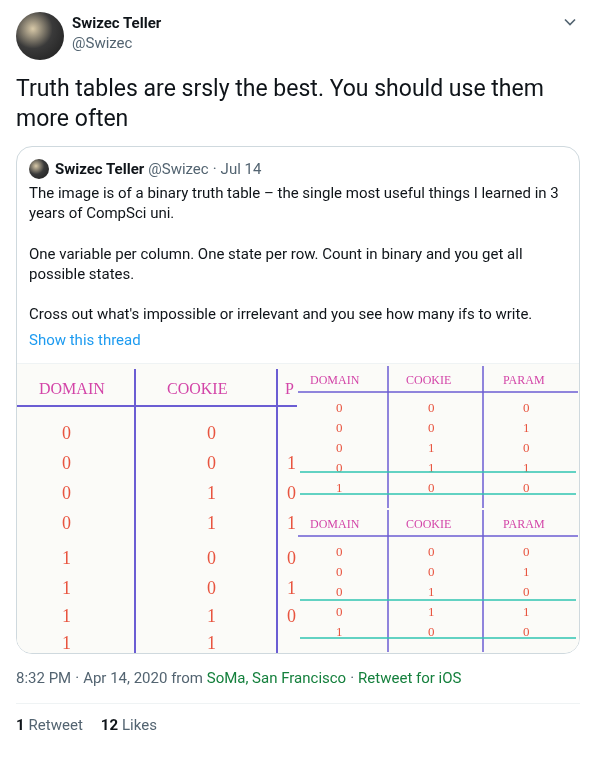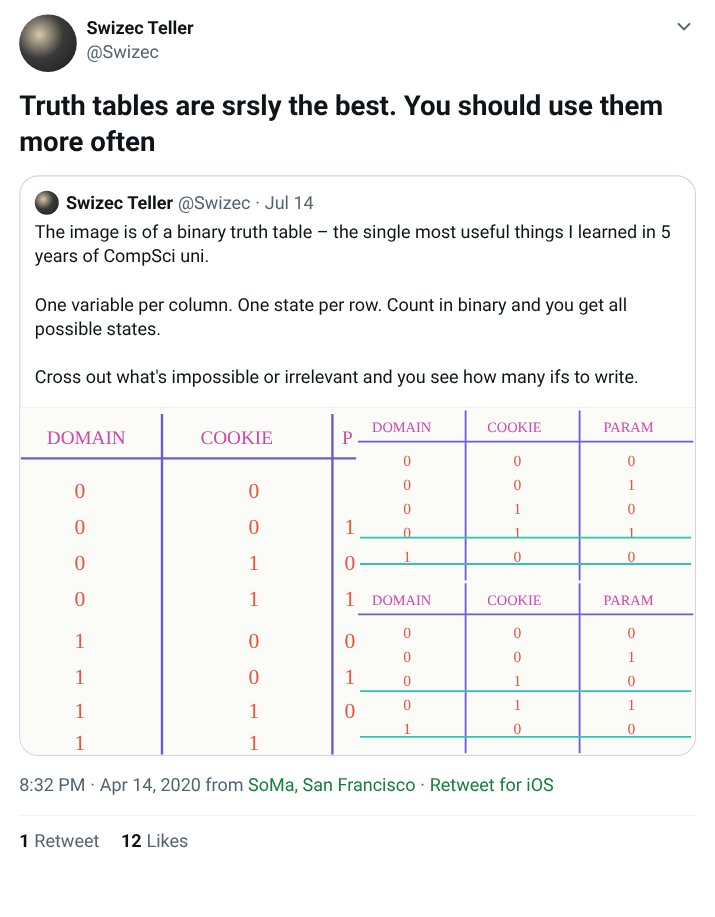--- a/index.html
+++ b/index.html
@@ -14,21 +14,21 @@
   .avatar {
     width: 48px; height: 48px; border-radius: 50%;
     background: radial-gradient(circle at 35% 35%, #d8c9a8 0%, #3a3a3a 45%, #1a1a1a 100%);
     flex-shrink: 0;
   }
   .name-col { flex: 1; line-height: 1.3; padding-top: 2px;}
   .display-name { font-weight: 700; font-size: 15px; }
   .handle { color: #536471; font-size: 15px; }
   .chevron { color: #536471; width: 20px; height: 20px; }
   .tweet-text {
-    font-size: 23px; line-height: 1.3; margin-bottom: 12px; font-weight: 700;
+    font-size: 23px; line-height: 1.3; margin-bottom: 12px; font-weight: 400;
   }
   .quote-card {
     border: 1px solid #cfd9de; border-radius: 16px; overflow: hidden;
   }
   .quote-body { padding: 12px 12px 6px 12px; }
   .quote-header { display: flex; align-items: center; gap: 4px; font-size: 15px; margin-bottom: 4px;}
   .mini-avatar {
     width: 20px; height: 20px; border-radius: 50%;
     background: radial-gradient(circle at 35% 35%, #d8c9a8 0%, #3a3a3a 45%, #1a1a1a 100%);
     margin-right: 2px;
@@ -71,25 +71,26 @@
 
 <div class="quote-card">
   <div class="quote-body">
     <div class="quote-header">
       <div class="mini-avatar"></div>
       <span class="quote-name">Swizec Teller</span>
       <span class="quote-handle">@Swizec</span>
       <span class="quote-handle">·</span>
       <span class="quote-date">Jul 14</span>
     </div>
-    <div class="quote-text">The image is of a binary truth table – the single most useful things I learned in 5 years of CompSci uni.
+    <div class="quote-text">The image is of a binary truth table – the single most useful things I learned in 3 years of CompSci uni.
 
 One variable per column. One state per row. Count in binary and you get all possible states.
 
 Cross out what's impossible or irrelevant and you see how many ifs to write.</div>
+    <span class="show-thread">Show this thread</span>
   </div>
   <div class="media-grid">
 
     <div class="media-cell tall">
       <svg width="280" height="290" viewBox="0 0 280 290">
         <rect width="280" height="290" fill="#fbfbf8"></rect>
 
         <line x1="0" y1="42" x2="280" y2="42" stroke="#6b5dd3" stroke-width="2"></line>
         <line x1="118" y1="5" x2="118" y2="290" stroke="#6b5dd3" stroke-width="2"></line>
         <line x1="260" y1="5" x2="260" y2="290" stroke="#6b5dd3" stroke-width="2"></line>

